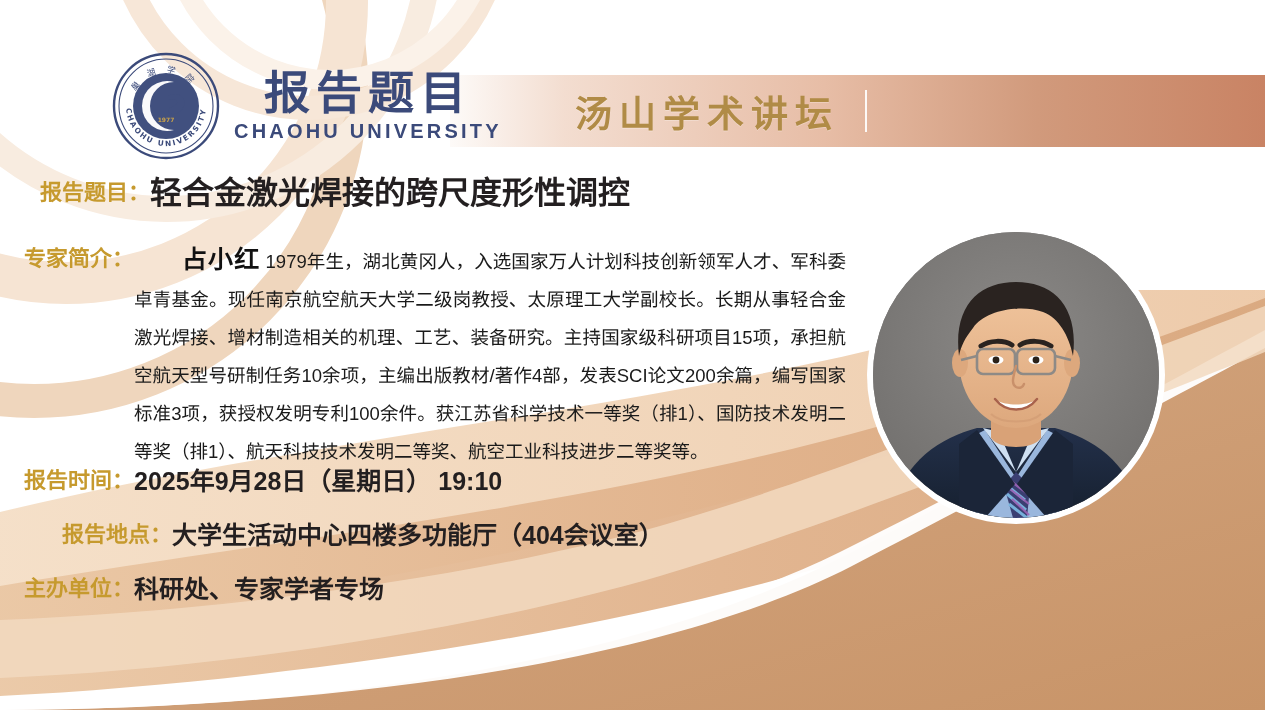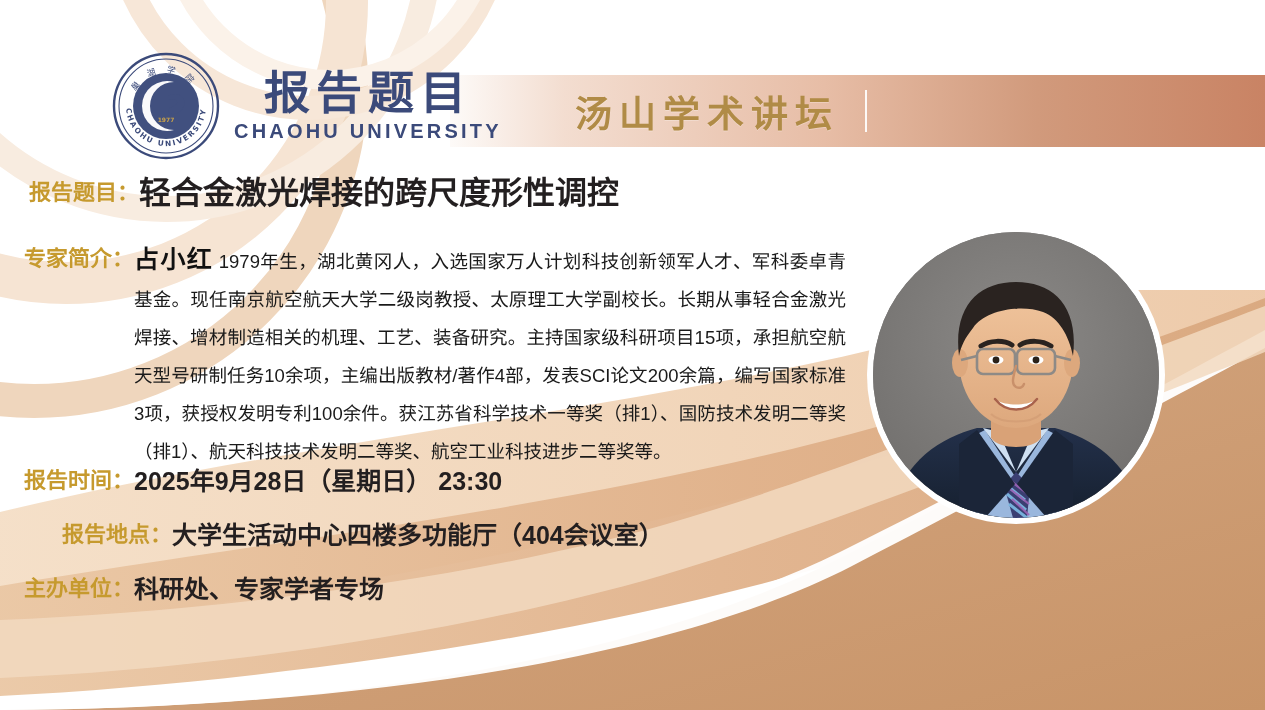--- a/index.html
+++ b/index.html
@@ -143,37 +143,38 @@
     line-height:34px;
   }
   .value-strong{
     color:#231f20;
     font-size:25px;
     font-weight:bold;
     line-height:34px;
     white-space:nowrap;
   }
 
-  #row-title{left:29px;top:176px;text-align:right;}
+  #row-title{left:40px;top:176px;text-align:right;}
   #row-title .value-strong{font-size:32px;}
 
   #row-bio{left:24px;top:240px;width:860px;}
   #row-bio .label{line-height:38px;}
   .bio-body{
     font-size:18.5px;
     color:#1a1a1a;
     line-height:38px;
     text-align:justify;
     width:712px;
   }
   .bio-name{
     font-size:25px;
     font-weight:bold;
     color:#111111;
     letter-spacing:1px;
+    margin-left:48px;
   }
 
   #row-time{left:24px;top:464px;}
   #row-place{left:24px;top:518px;margin-left:38px;}
   #row-host{left:24px;top:572px;}
 
   
   .portrait{
     position:absolute;
     left:873px; top:232px;
@@ -268,21 +269,21 @@
     <span class="value-strong">轻合金激光焊接的跨尺度形性调控</span>
   </div>
 
   <div class="row" id="row-bio">
     <span class="label">专家简介：</span>
     <span class="bio-body"><span class="bio-name">占小红</span> <span>1979年生，湖北黄冈人，入选国家万人计划科技创新领军人才、军科委卓青基金。现任南京航空航天大学二级岗教授、太原理工大学副校长。长期从事轻合金激光焊接、增材制造相关的机理、工艺、装备研究。主持国家级科研项目15项，承担航空航天型号研制任务10余项，主编出版教材/著作4部，发表SCI论文200余篇，编写国家标准3项，获授权发明专利100余件。获江苏省科学技术一等奖（排1）、国防技术发明二等奖（排1）、航天科技技术发明二等奖、航空工业科技进步二等奖等。</span></span>
   </div>
 
   <div class="row" id="row-time">
     <span class="label">报告时间：</span>
-    <span class="value-strong">2025年9月28日（星期日） 23:30</span>
+    <span class="value-strong">2025年9月28日（星期日） 19:10</span>
   </div>
 
   <div class="row" id="row-place">
     <span class="label">报告地点：</span>
     <span class="value-strong">大学生活动中心四楼多功能厅（404会议室）</span>
   </div>
 
   <div class="row" id="row-host">
     <span class="label">主办单位：</span>
     <span class="value-strong">科研处、专家学者专场</span>

